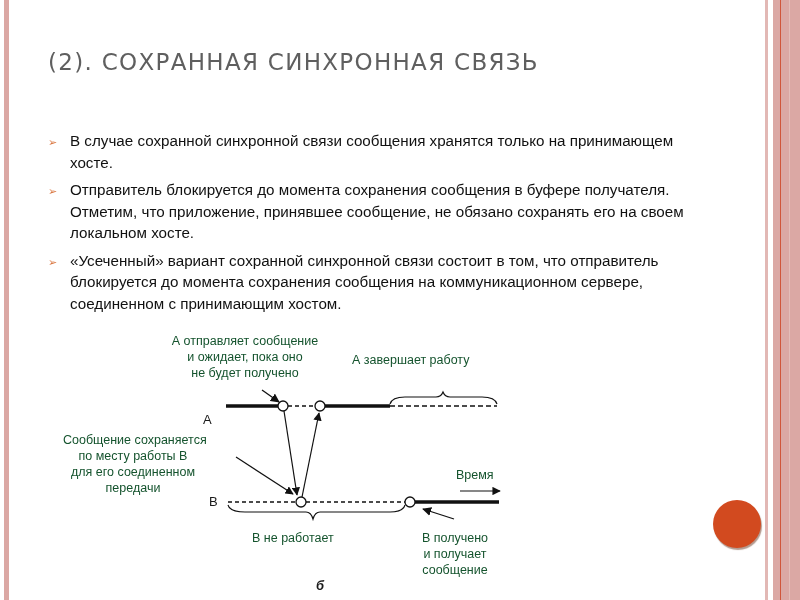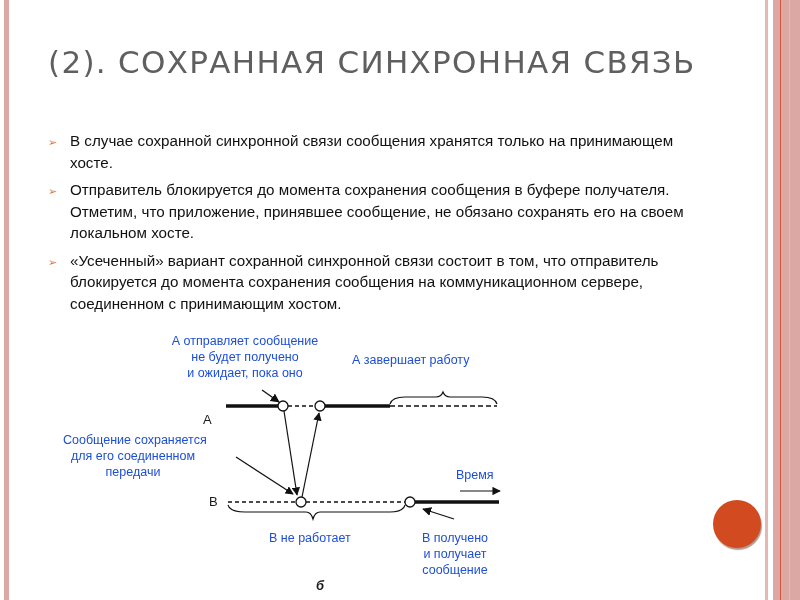--- a/index.html
+++ b/index.html
@@ -10,29 +10,29 @@
     }
     .left-bar { position: absolute; left: 4px; top: 0; width: 5px; height: 600px; background: #dba8a4; }
     .right-thin { position: absolute; left: 765px; top: 0; width: 3px; height: 600px; background: #e2b8b5; }
     .right-band { position: absolute; left: 773px; top: 0; width: 27px; height: 600px; background: #dba8a4; }
     .right-band-line { position: absolute; left: 780px; top: 0; width: 1px; height: 600px; background: #d0553a; }
     .right-band-stripe { position: absolute; left: 789px; top: 0; width: 1px; height: 600px; background: #e4bdb9; }
 
     .title {
       position: absolute; left: 48px; top: 40px; width: 680px;
       font-family: "DejaVu Sans", sans-serif;
-      font-size: 31px; line-height: 44px; letter-spacing: 1.3px;
+      font-size: 23px; line-height: 44px; letter-spacing: 1.3px;
       color: #5f5f5f; margin: 0; font-weight: normal;
     }
     .bullets { position: absolute; left: 46px; top: 130px; width: 640px; margin: 0; padding: 0; list-style: none; }
     .bullet { position: relative; padding-left: 24px; font-size: 15.2px; line-height: 21.5px; color: #111; margin-bottom: 6px; }
     .bullet-icon { position: absolute; left: 2px; top: 2px; font-size: 11px; color: #d9753f; }
 
     .diagram { position: absolute; left: 0; top: 0; width: 800px; height: 600px; }
-    .dtext { position: absolute; font-size: 12.5px; line-height: 16px; color: #1d4ed8; text-align: center; white-space: nowrap; }
+    .dtext { position: absolute; font-size: 12.5px; line-height: 16px; color: #14532d; text-align: center; white-space: nowrap; }
     .dlabel { position: absolute; font-size: 13px; color: #1a1a1a; }
 
     .accent-circle {
       position: absolute; left: 713px; top: 500px; width: 48px; height: 48px;
       border-radius: 50%; background: #d24a1f;
       box-shadow: 1px 2px 1px #b49a8f;
     }
   </style>
 </head>
 <body>
@@ -90,38 +90,39 @@
 
     <line x1="262" y1="390" x2="279" y2="402" stroke="#111" stroke-width="1.3" marker-end="url(#ah)"></line>
     <line x1="236" y1="457" x2="293" y2="494" stroke="#111" stroke-width="1.2" marker-end="url(#ah)"></line>
     <line x1="454" y1="519" x2="423" y2="509" stroke="#111" stroke-width="1.3" marker-end="url(#ah)"></line>
 
     <line x1="460" y1="491" x2="500" y2="491" stroke="#111" stroke-width="1.2" marker-end="url(#ah)"></line>
   </svg>
 
   <div class="dtext" style="left:140px;top:333px;width:210px;">
     <div>А отправляет сообщение</div>
+    <div>и ожидает, пока оно</div>
     <div>не будет получено</div>
-    <div>и ожидает, пока оно</div>
   </div>
   <div class="dtext" style="left:352px;top:352px;">А завершает работу</div>
 
   <div class="dlabel" style="left:203px;top:412px;">A</div>
   <div class="dlabel" style="left:209px;top:494px;">B</div>
 
   <div class="dtext" style="left:63px;top:432px;width:140px;">
     <div>Сообщение сохраняется</div>
+    <div>по месту работы В</div>
     <div>для его соединенном</div>
     <div>передачи</div>
   </div>
 
 
   <div class="dtext" style="left:456px;top:467px;">Время</div>
 
-  <div class="dtext" style="left:269px;top:530px;">В не работает</div>
+  <div class="dtext" style="left:252px;top:530px;">В не работает</div>
 
   <div class="dtext" style="left:410px;top:530px;width:90px;">
     <div>В получено</div>
     <div>и получает</div>
     <div>сообщение</div>
   </div>
 
   <div class="dlabel" style="left:316px;top:578px;font-style:italic;font-weight:bold;font-size:13px;">б</div>
 </div>
 

